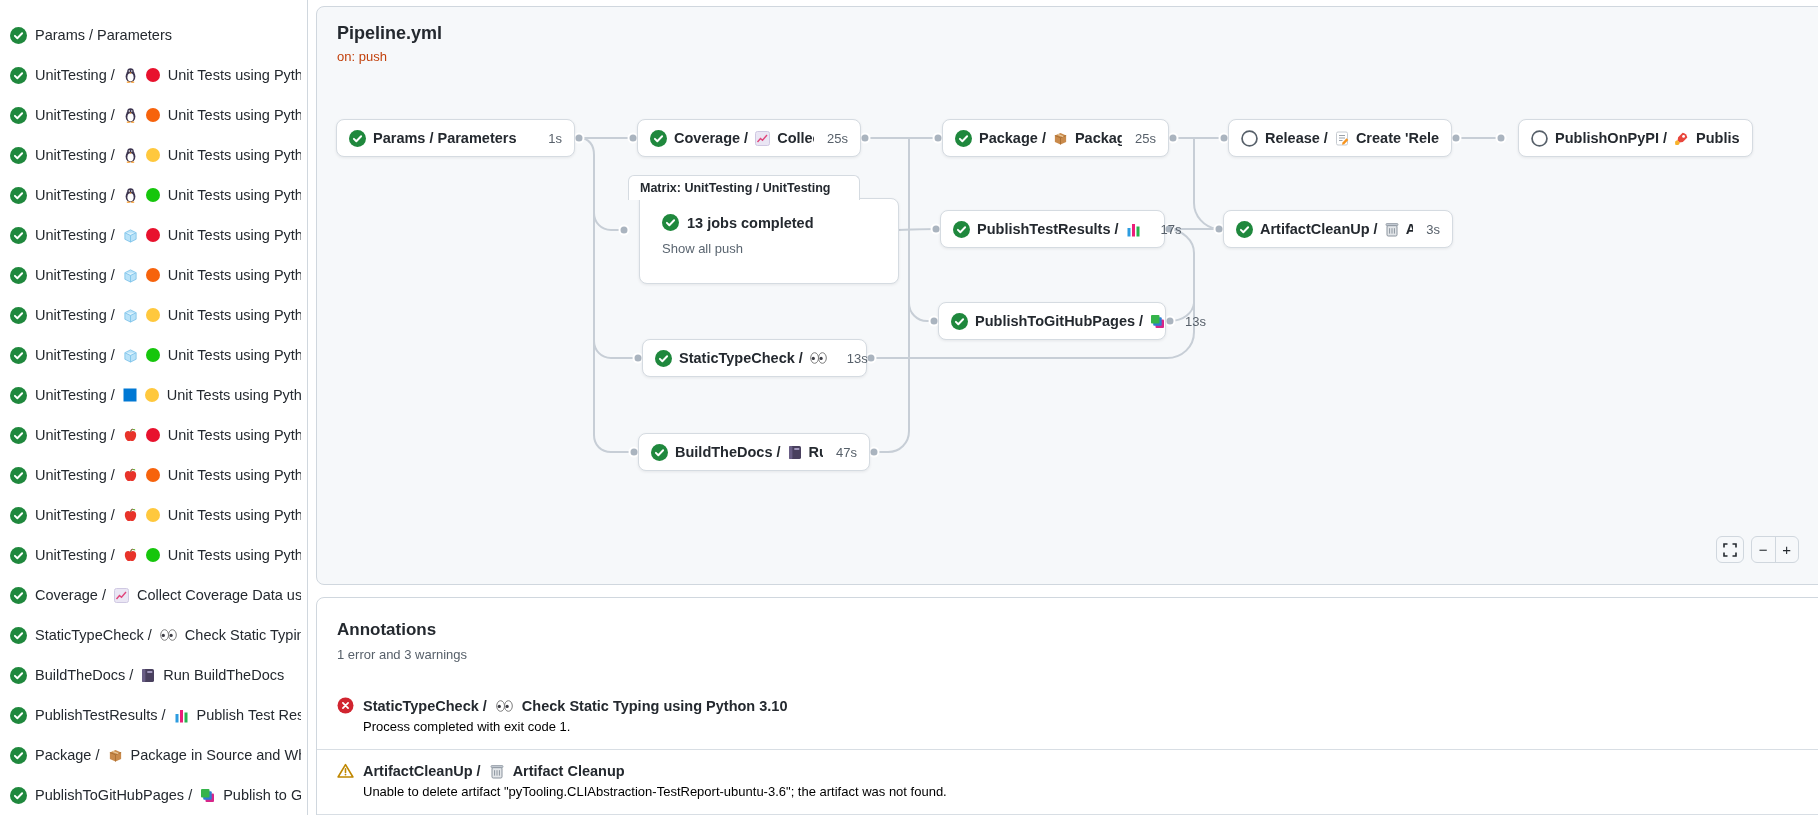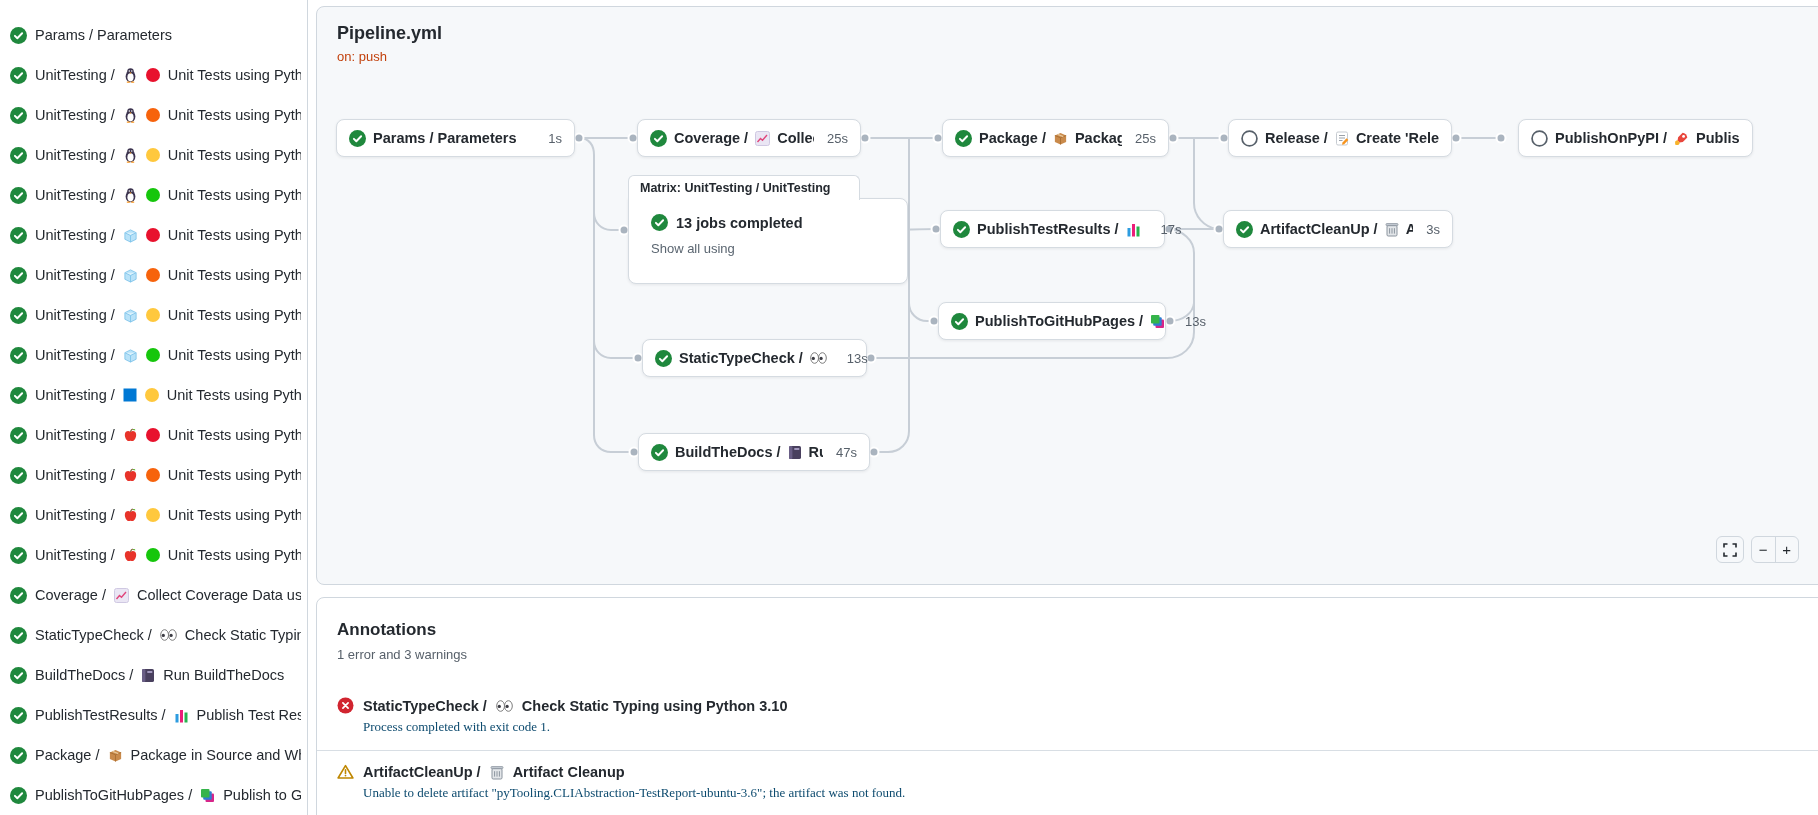--- a/index.html
+++ b/index.html
@@ -24,21 +24,21 @@
         white-space:nowrap;cursor:pointer}
   .node .t{overflow:hidden}
   .node .dur{margin-left:auto;padding-left:6px;font-weight:normal;font-size:13px;color:#57606a}
   
   #matrix-stack{position:absolute;left:497px;top:170px;width:28px;height:22px;background:#eceff2;
                 border:1px solid #e2e6ea;border-radius:5px}
   #matrix-tab{position:absolute;left:311px;top:168px;height:24px;background:#fff;
               border:1px solid #d5dbe1;border-bottom:none;border-radius:6px 6px 0 0;
               display:flex;align-items:center;padding:0 28px 0 11px;font-size:12.5px;
               font-weight:bold;z-index:3;cursor:pointer}
-  #matrix-card{position:absolute;left:311px;top:191px;width:280px;height:86px;background:#fff;
+  #matrix-card{position:absolute;left:322px;top:191px;width:260px;height:86px;background:#fff;
                border:1px solid #d5dbe1;border-radius:0 8px 8px 8px;
                box-shadow:0 1px 3px rgba(27,31,36,.08);box-sizing:border-box;z-index:2;cursor:pointer}
   #matrix-row1{display:flex;align-items:center;gap:8px;padding:15px 0 0 22px;
                font-size:14.5px;font-weight:bold}
   #matrix-link{padding:10px 0 0 22px;font-size:13px;color:#5a6570;cursor:pointer}
   
   .ctrl{position:absolute;background:#f6f8fa;border:1px solid #d0d7de;border-radius:6px;
         box-sizing:border-box;display:flex;align-items:center;justify-content:center;cursor:pointer}
   #fullscreen-btn{left:1399px;top:529px;width:28px;height:27px}
   #zoom-group{position:absolute;left:1434px;top:529px;width:48px;height:27px;border:1px solid #d0d7de;
@@ -47,22 +47,22 @@
   #zoom-out{border-right:1px solid #d0d7de}
   
   #annotations{position:absolute;left:316px;top:597px;width:1512px;height:300px;background:#fff;
                border:1px solid #d0d7de;border-radius:8px;box-sizing:border-box}
   #ann-title{padding:22px 20px 0 20px;font-size:17px;font-weight:bold}
   #ann-summary{padding:7px 20px 0 20px;font-size:13px;color:#57606a}
   #ann-rows{margin-top:22px}
   .arow{padding:13px 20px 15px 20px}
   .arow + .arow{border-top:1px solid #d8dee4}
   .arow .head{display:flex;align-items:center;gap:9px;font-size:14.5px;font-weight:bold}
-  .arow .msg{margin:5px 0 0 26px;font-size:13px;color:#0c4a6e;
-             font-family:Liberation Serif, serif}
+  .arow .msg{margin:5px 0 0 26px;font-size:13px;color:#000000;
+             font-family:Liberation Sans, sans-serif}
   #ann-end{border-top:1px solid #d8dee4}
 </style>
 </head>
 <body>
 
 <div id="sidebar">
     <div class="srow">
       <span class="icon">
         <svg width="17" height="17" viewBox="0 0 16 16">
           <circle cx="8" cy="8" r="8" fill="#1f883d"></circle>
@@ -526,21 +526,21 @@
   <div id="matrix-card">
     <div id="matrix-row1">
       <span class="icon">
           <svg width="17" height="17" viewBox="0 0 16 16">
             <circle cx="8" cy="8" r="8" fill="#1f883d"></circle>
             <path d="M4.6 8.3l2.3 2.3 4.5-4.7" stroke="#fff" stroke-width="1.8" fill="none" stroke-linecap="round" stroke-linejoin="round"></path>
           </svg>
         </span>
       <span>13 jobs completed</span>
     </div>
-    <div id="matrix-link">Show all using</div>
+    <div id="matrix-link">Show all push</div>
   </div>
 
   <div id="nodes">
       <div class="node" style="left: 19px; top: 112px; width: 239px;">
         <span class="icon">
           <svg width="17" height="17" viewBox="0 0 16 16">
             <circle cx="8" cy="8" r="8" fill="#1f883d"></circle>
             <path d="M4.6 8.3l2.3 2.3 4.5-4.7" stroke="#fff" stroke-width="1.8" fill="none" stroke-linecap="round" stroke-linejoin="round"></path>
           </svg>
         </span>

